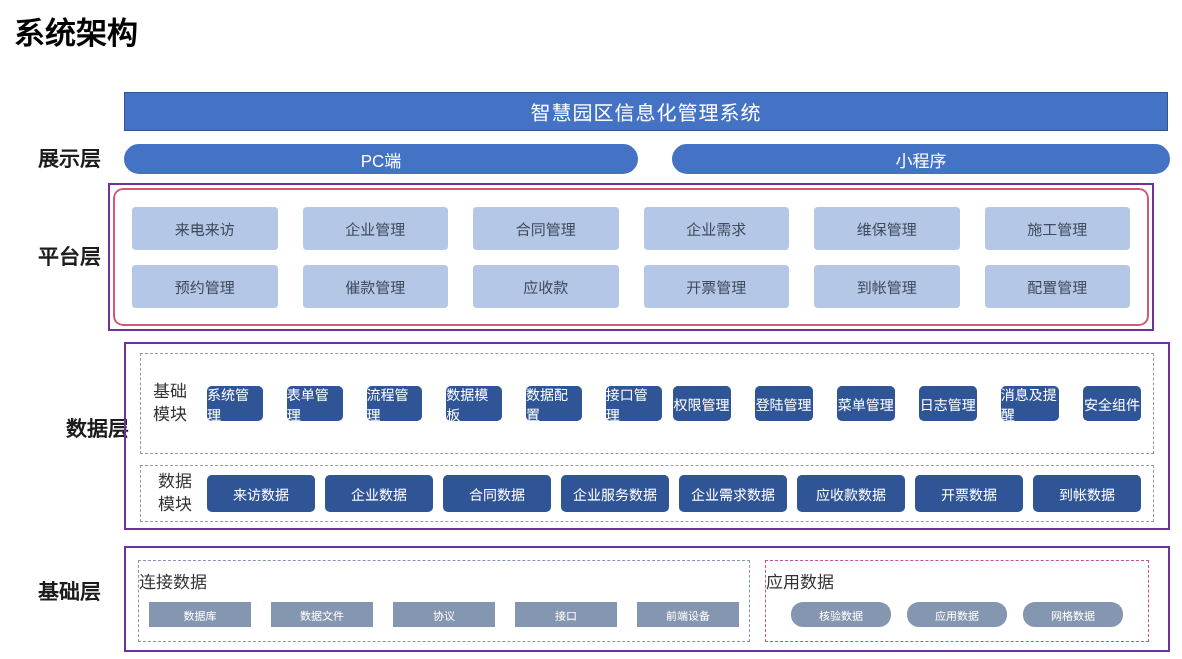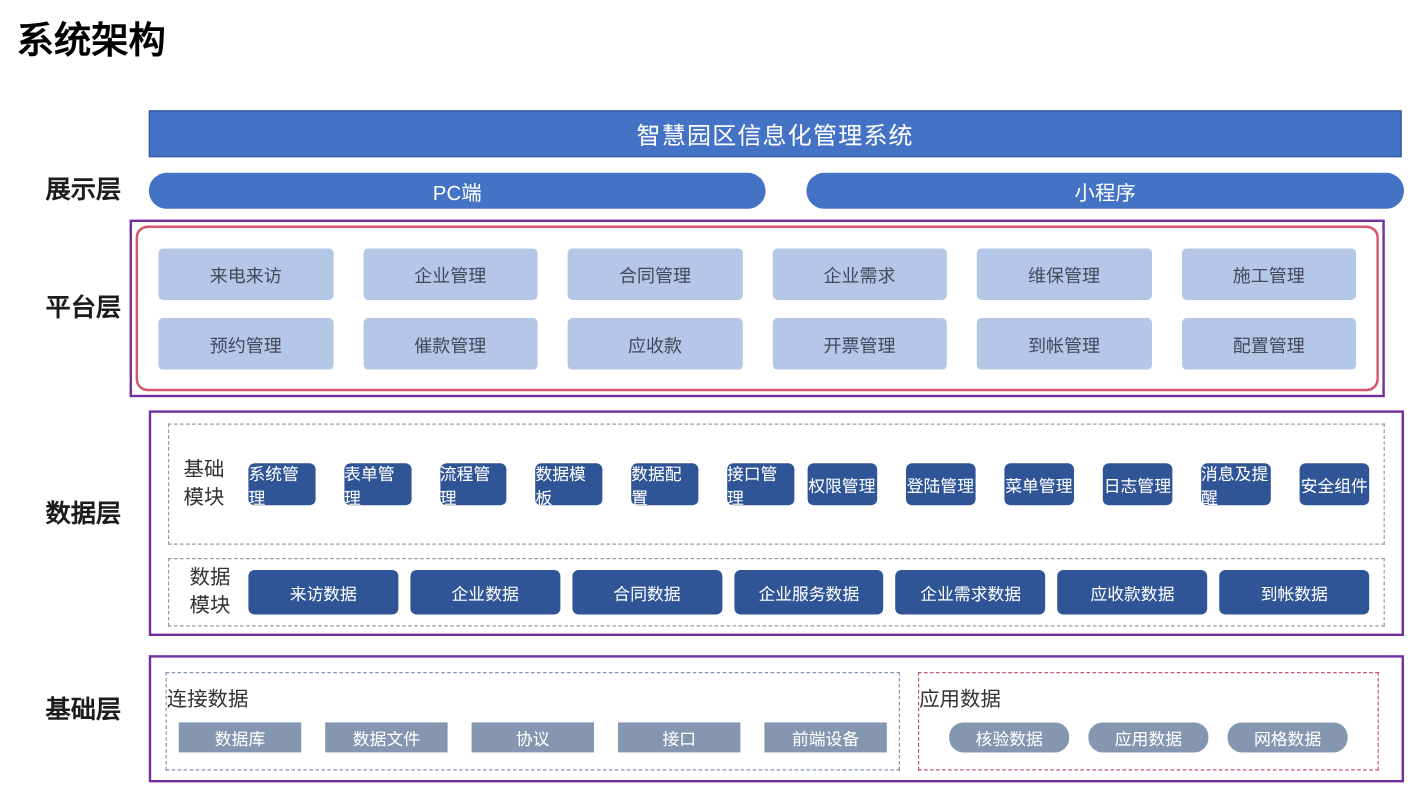--- a/index.html
+++ b/index.html
@@ -9,21 +9,21 @@
   .page-title{position:absolute;left:14px;top:8px;font-size:31px;font-weight:800;color:#000;}
 
   .banner{position:absolute;left:124px;top:92px;width:1042px;height:37px;
     background:var(--banner-blue,#4472C4);border:1px solid var(--dark-button,#2F5597);
     color:#fff;font-size:20px;letter-spacing:1px;
     display:flex;align-items:center;justify-content:center;}
 
   .layer-label{position:absolute;left:38px;width:90px;font-size:21px;font-weight:700;color:#1c1c1c;line-height:24px;}
   .lbl-display{top:147px;}
   .lbl-platform{top:245px;}
-  .lbl-data{top:417px;}
+  .lbl-data{top:417px;margin-left:28px;}
   .lbl-base{top:580px;}
 
   .bars{position:absolute;left:124px;top:144px;width:1046px;height:30px;display:flex;gap:34px;}
   .bar{background:var(--banner-blue,#4472C4);color:#fff;font-size:17px;
     display:flex;align-items:center;justify-content:center;border-radius:15px;}
   .bars .bar:first-child{flex:0 0 514px;}
   .bars .bar:last-child{flex:1;}
 
   .platform-box{position:absolute;left:108px;top:183px;width:1046px;height:148px;
     border:2px solid var(--purple-border,#7030A0);box-sizing:border-box;}
@@ -48,21 +48,21 @@
   .d-row8 .dark-btn{height:37px;}
 
   .base-box{position:absolute;left:124px;top:546px;width:1046px;height:106px;
     border:2px solid var(--purple-border,#7030A0);box-sizing:border-box;}
   .conn-box{position:absolute;left:12px;top:12px;width:612px;height:82px;
     border:1px dashed var(--bluegray-dash,#8496B0);box-sizing:border-box;}
   .app-box{position:absolute;right:19px;top:12px;width:384px;height:82px;
     border:1px dashed var(--magenta-dash,#C5518B);box-sizing:border-box;}
   .sub-header{margin-top:7px;text-align:left;font-size:17px;color:#333;}
   .g-row{display:flex;justify-content:center;gap:20px;margin-top:9px;}
-  .gray-btn{width:102px;height:25px;background:var(--gray-button,#8496B0);color:#fff;font-size:14px;
+  .gray-btn{width:102px;height:25px;background:var(--gray-button,#8496B0);color:#fff;font-size:11px;
     display:flex;align-items:center;justify-content:center;}
   .app-box .g-row{gap:16px;}
   .app-box .gray-btn{width:100px;border-radius:12px;}
 </style>
 </head>
 <body>
 
 <div class="canvas">
 
   <div class="page-title">系统架构</div>
@@ -122,20 +122,21 @@
     </div>
     <div class="sub-dashed sub-data">
       <div class="mod-label">数据模块</div>
       <div class="d-row8">
           <div class="dark-btn">来访数据</div>
           <div class="dark-btn">企业数据</div>
           <div class="dark-btn">合同数据</div>
           <div class="dark-btn">企业服务数据</div>
           <div class="dark-btn">企业需求数据</div>
           <div class="dark-btn">应收款数据</div>
+          <div class="dark-btn">开票数据</div>
           <div class="dark-btn">到帐数据</div>
         </div>
     </div>
   </div>
 
   <div class="layer-label lbl-base">基础层</div>
   <div class="base-box">
     <div class="conn-box">
       <div class="sub-header">连接数据</div>
       <div class="g-row">

